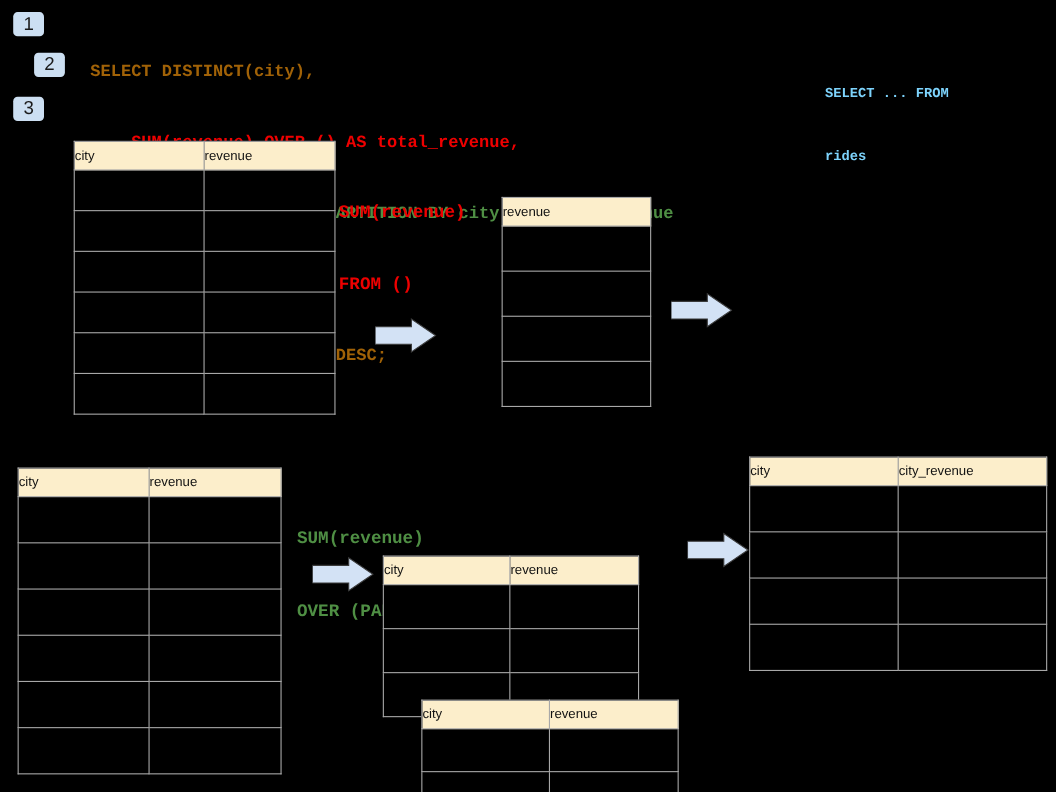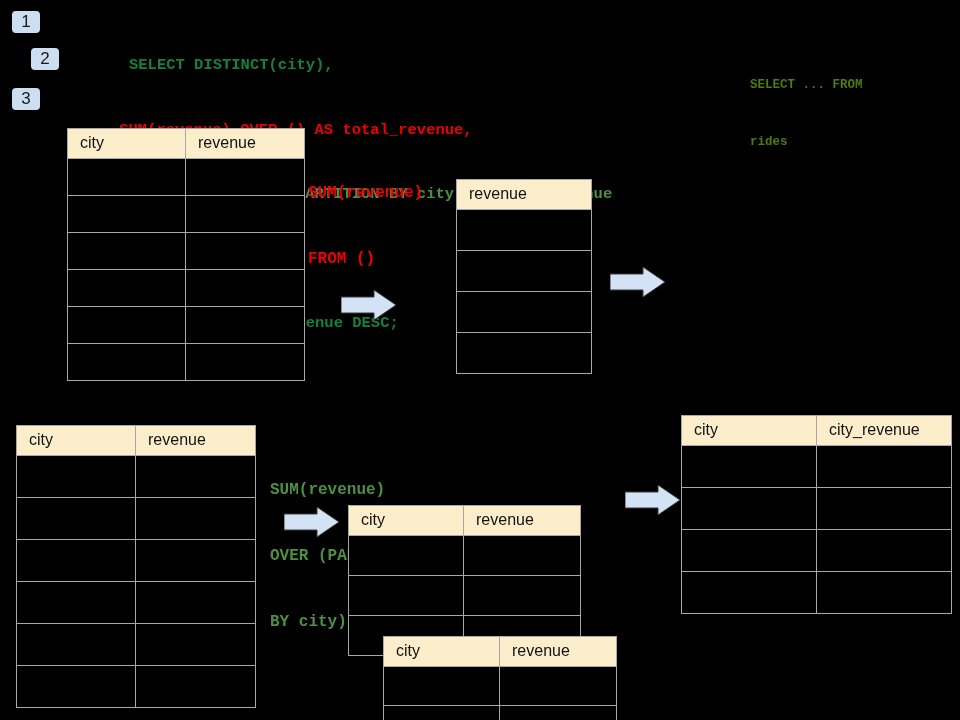--- a/index.html
+++ b/index.html
@@ -34,32 +34,32 @@
   
   .sql {
     position: absolute;
     font-family: "Liberation Mono", monospace;
     font-size: 15.5px;
     font-weight: bold;
     line-height: 21.5px;
     white-space: pre;
   }
   .sql-line { white-space: pre; }
-  .c-purple { color: #15803d; margin-left: 47px; }
+  .c-purple { color: #a16207; }
   .c-red    { color: #ee0000; }
   .c-green  { color: #4f8f44; }
 
   
   .sidenote {
     position: absolute;
     font-family: "Liberation Mono", monospace;
     font-size: 12.5px;
     font-weight: bold;
     line-height: 19px;
-    color: #4d7c0f;
+    color: #7dd3fc;
     white-space: pre;
   }
 
   
   .annot {
     position: absolute;
     font-family: "Liberation Mono", monospace;
     font-size: 16px;
     font-weight: bold;
     line-height: 22px;
@@ -75,22 +75,22 @@
   }
   .tbl td {
     border: 1px solid #a8a8a8;
     padding: 0;
     background: #000000;
   }
   .tbl td.hd {
     background: #fceecb;
     color: #121212;
     font-family: "Liberation Sans", sans-serif;
-    font-size: 16px;
-    padding: 5px 0 6px 12px;
+    font-size: 12px;
+    padding: 5px 0 6px 0;
     vertical-align: middle;
     white-space: nowrap;
   }
 
   
   .arrow {
     position: absolute;
     width: 56px;
     height: 34px;
   }
@@ -118,21 +118,20 @@
   </div>
 
   <div class="annot c-red" style="left:308px; top:138px;">
     <div>SUM(revenue)</div>
     <div>FROM ()</div>
   </div>
 
   <div class="annot c-green" style="left:270px; top:435px;">
     <div>SUM(revenue)</div>
     <div>OVER (PARTITION</div>
-    <div>BY city)</div>
   </div>
 
   <table class="tbl" style="left:67px; top:128px; width:237px;">
     <colgroup>
         <col style="width:118px">
         <col style="width:119px">
       </colgroup>
     <tbody>
       <tr>
         <td class="hd">city</td>

